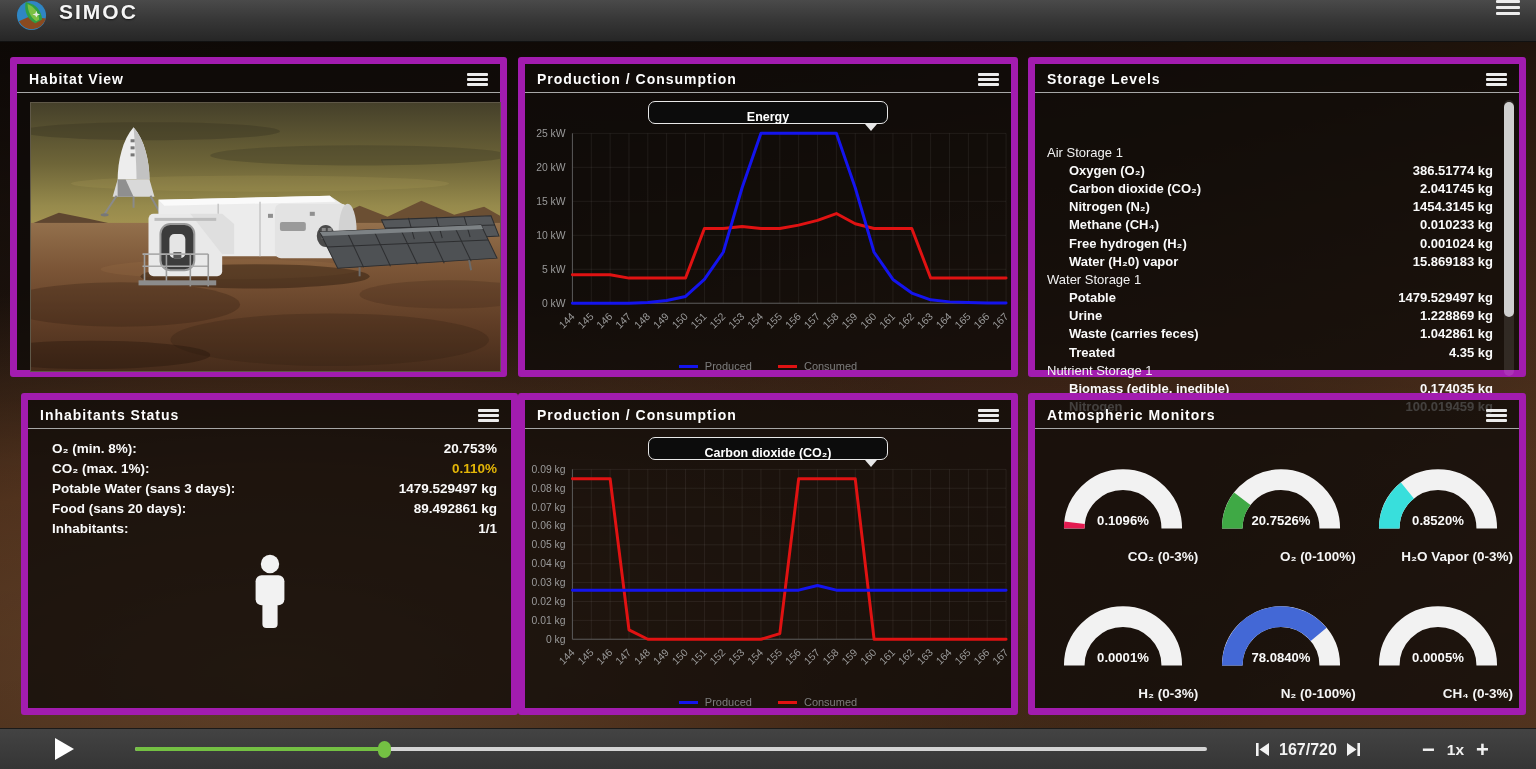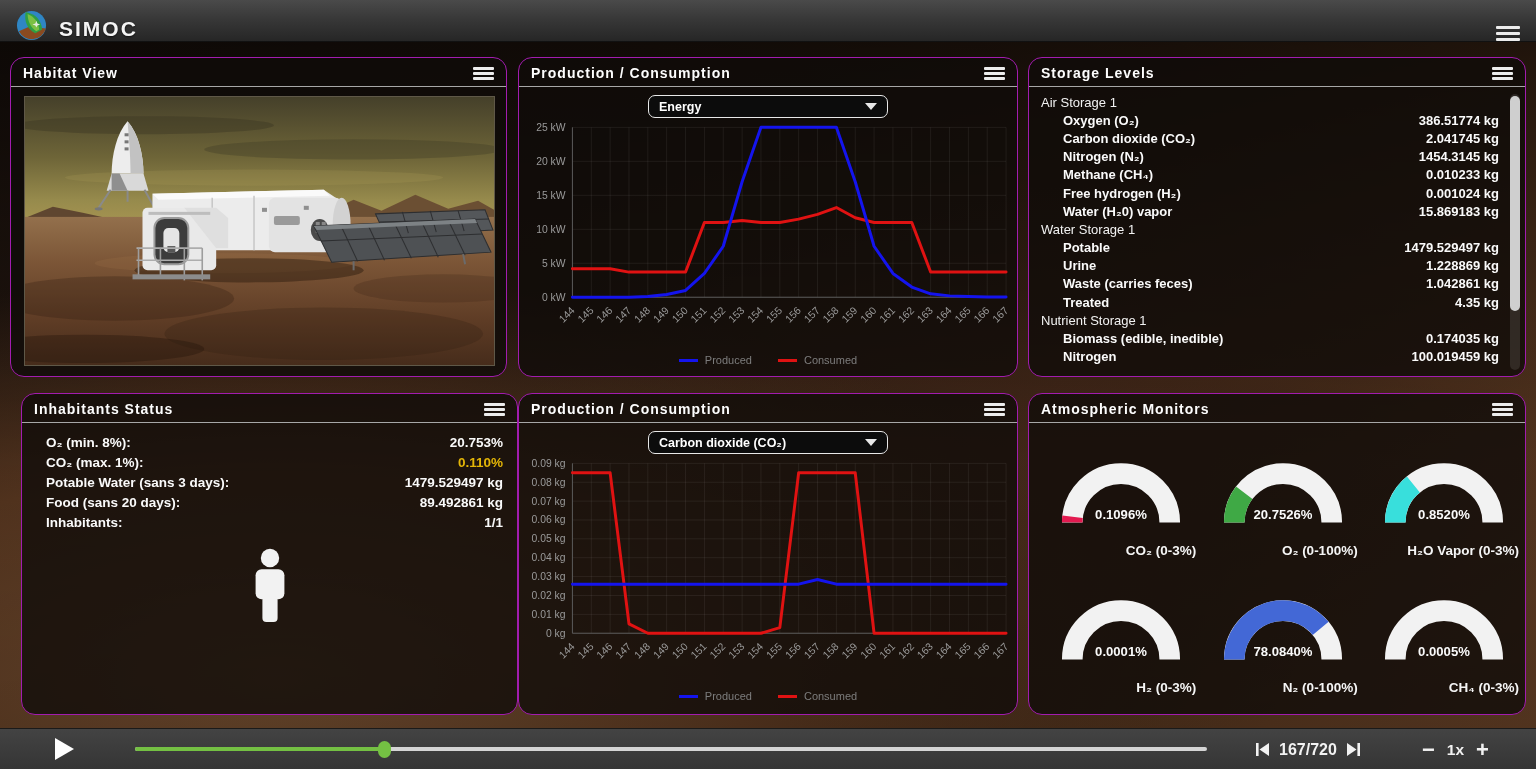--- a/index.html
+++ b/index.html
@@ -12,62 +12,62 @@
       linear-gradient(180deg, rgba(0,0,0,.65) 0%, rgba(0,0,0,.35) 28%, rgba(0,0,0,.05) 60%, rgba(0,0,0,.15) 100%),
       radial-gradient(1250px 560px at 18% 88%, #6d4a2e 0%, #55351f 38%, rgba(60,36,20,0) 72%),
       radial-gradient(900px 420px at 70% 58%, #45291a 0%, rgba(50,30,18,0) 62%),
       linear-gradient(118deg, #20150f 0%, #281a11 35%, #3a2415 62%, #53341e 85%, #5e3c24 100%);
     position:relative;
   }
 
   
   .topbar{position:absolute;left:0;top:0;width:1536px;height:42px;
     background:linear-gradient(180deg,#4a4a4a 0%,#383838 45%,#262626 100%);
-    border-bottom:1px solid #111; display:flex;align-items:flex-end;padding:0 16px;}
+    border-bottom:1px solid #111; display:flex;align-items:flex-start;padding:0 16px;}
   .logo{width:31px;height:31px;margin-right:12px;}
   .app-title{font-size:21px;font-weight:bold;letter-spacing:2px;color:#f5f5f5;text-shadow:0 1px 2px rgba(0,0,0,.6);}
   .topbar .burger{margin-left:auto;}
 
   
   .burger{display:flex;flex-direction:column;justify-content:space-between;width:24px;height:15px;cursor:pointer;}
   .burger i{display:block;height:3.4px;background:#ececec;border-radius:1px;}
   .burger.small{width:21px;height:13px;}
   .burger.small i{height:3px;}
 
   
-  .panel{position:absolute;border:1px solid #a21caf;border-radius:14px;
+  .panel{position:absolute;border:7px solid #a21caf;border-radius:3px;
     background:rgba(16,12,9,.78);}
   .panel-header{display:flex;justify-content:space-between;align-items:center;
     padding:7px 12px 5px 12px;border-bottom:1px solid #a7a7a7;}
   .panel-title{font-size:14px;font-weight:bold;letter-spacing:1px;color:#fdfdfd;}
 
   #panel-habitat{left:10px;top:57px;width:497px;height:320px;}
   #panel-energy {left:518px;top:57px;width:500px;height:320px;}
   #panel-storage{left:1028px;top:57px;width:498px;height:320px;}
   #panel-inhab  {left:21px;top:393px;width:497px;height:322px;}
   #panel-co2    {left:518px;top:393px;width:500px;height:322px;}
   #panel-atmo   {left:1028px;top:393px;width:498px;height:322px;}
 
   
   .scene-wrap{padding:9px 13px;}
   .scene{width:471px;height:270px;border:1px solid rgba(210,195,160,.45);display:block;background:#000;}
 
   
   .chart-body{display:flex;flex-direction:column;align-items:center;padding-top:8px;}
   .select{width:240px;height:23px;border:1.5px solid #e8e8e8;border-radius:7px;background:#0c0c0c;
-    display:flex;align-items:center;padding:0 10px;cursor:pointer;}
+    display:flex;align-items:center;padding:8px 10px;cursor:pointer;flex-direction:column;}
   .select .sel-label{font-size:12.5px;font-weight:bold;color:#fff;}
   .caret{margin-left:auto;width:0;height:0;border-left:6px solid transparent;border-right:6px solid transparent;border-top:7px solid #e8e8e8;}
   svg.chart{display:block;margin-top:2px;}
   .legend{display:flex;justify-content:center;gap:26px;height:16px;align-items:center;}
   .legend .litem{display:flex;align-items:center;gap:7px;font-size:11px;color:#7d7d7d;}
   .legend .dash{width:19px;height:3px;}
 
   
-  .storage-list{position:relative;height:285px;overflow:hidden;padding:6px 26px 0 12px;font-size:13px;}
+  .storage-list{position:relative;height:285px;overflow:hidden;padding:6px 26px 0 12px;font-size:13px;margin-top:44px;}
   .sgroup{padding:1.6px 0;font-weight:400;color:#f2f2f2;}
   .srow{display:flex;justify-content:space-between;padding:1.6px 0 1.6px 22px;}
   .srow .slabel{font-weight:bold;color:#fafafa;}
   .srow .sval{font-weight:bold;color:#fafafa;white-space:nowrap;}
   .scrollbar{position:absolute;right:5px;top:36px;width:10px;height:276px;background:rgba(255,255,255,.10);border-radius:5px;}
   .scroll-thumb{position:absolute;left:0;top:2px;width:10px;height:215px;background:#cfcfcf;border-radius:5px;cursor:pointer;}
 
   
   .inhab-body{padding:10px 14px 0 24px;font-size:13.5px;}
   .irow{display:flex;justify-content:space-between;padding:2.4px 0;}

